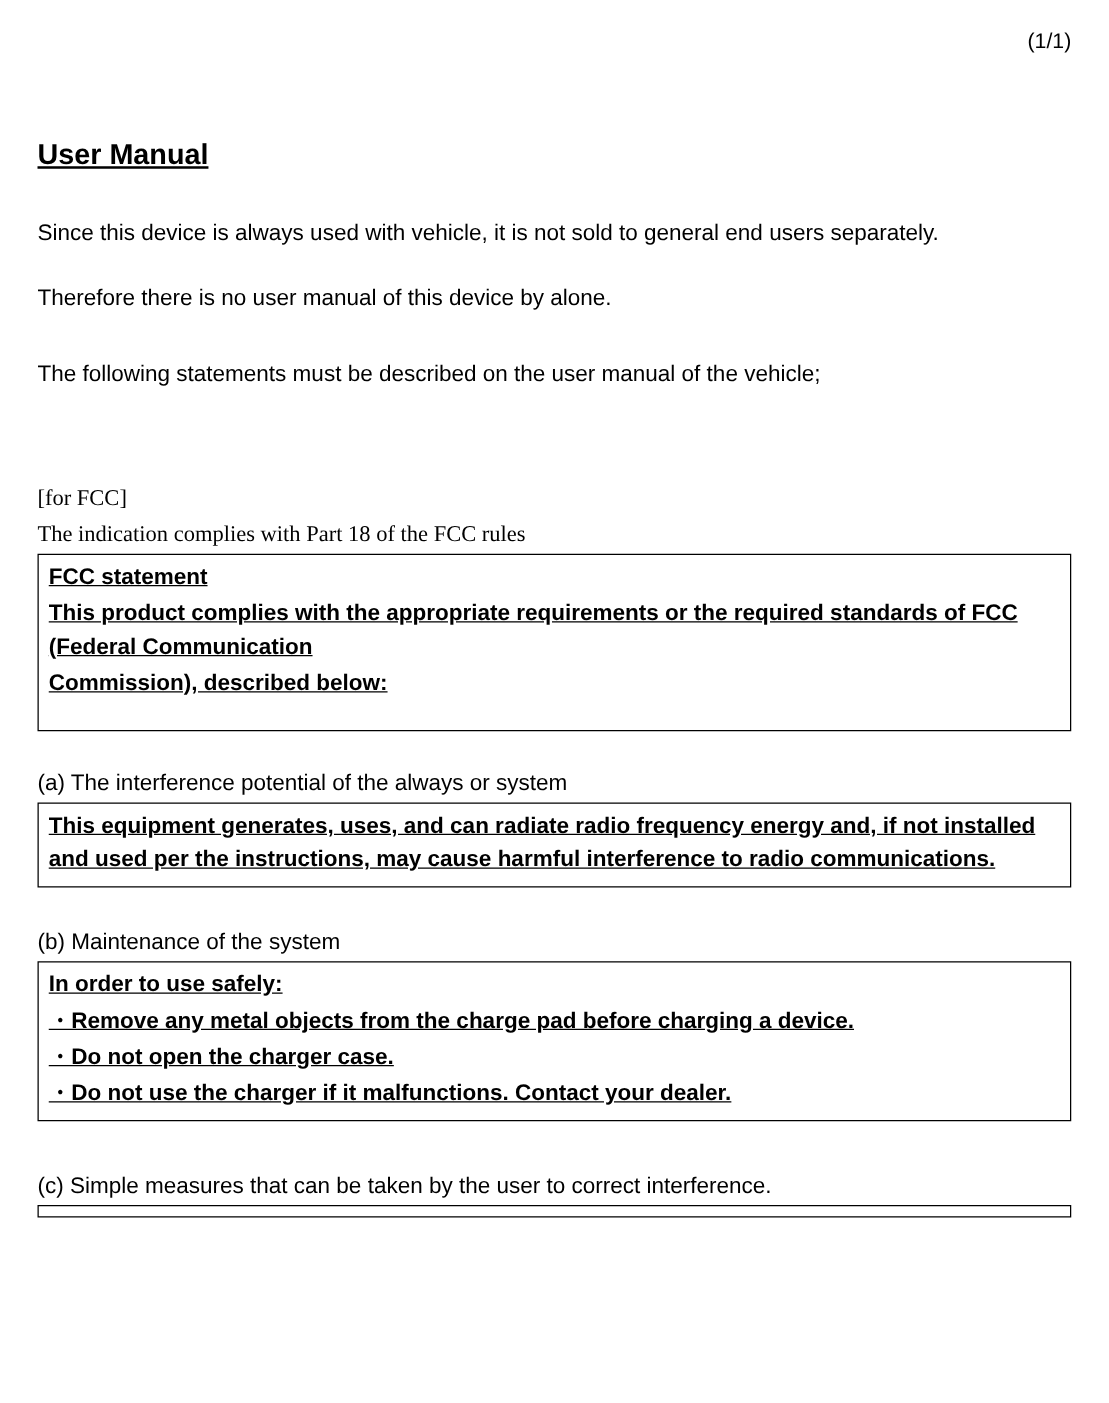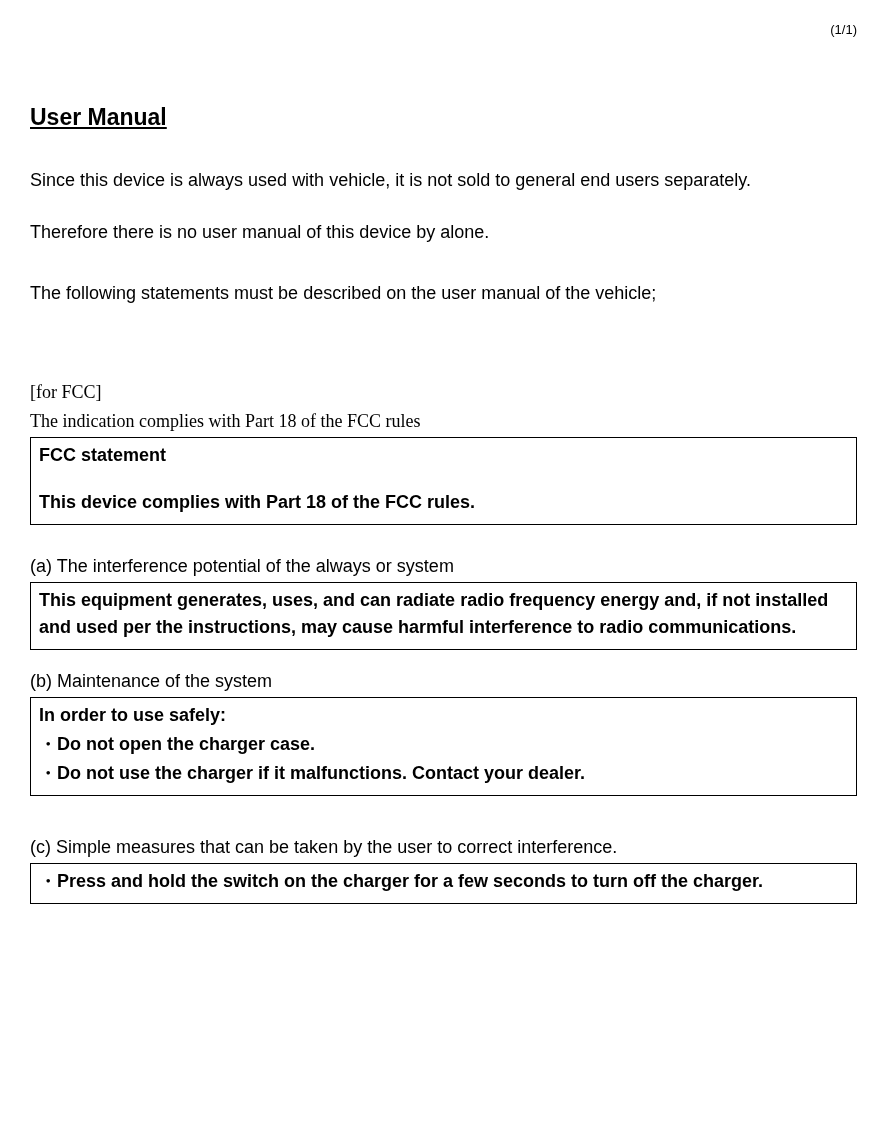--- a/index.html
+++ b/index.html
@@ -7,21 +7,21 @@
       font-size: 18px;
       line-height: 1.5;
       margin: 0;
       padding: 20px 30px 30px 30px;
       width: 887px;
       box-sizing: border-box;
       color: #000;
     }
     .page-num {
       text-align: right;
-      font-size: 13px;
+      font-size: 17px;
       margin-bottom: 60px;
       margin-top: 0;
     }
     .title {
       font-size: 23px;
       font-weight: bold;
       text-decoration: underline;
       margin-bottom: 30px;
     }
     .para {
@@ -53,20 +53,21 @@
     }
     .sub-label {
       margin-top: 28px;
       margin-bottom: 2px;
     }
     .bullet-line {
       margin: 2px 0;
     }
     .box p {
       margin: 2px 0;
+      text-decoration: underline;
     }
     .spacer-small {
       height: 16px;
     }
   </style>
 </head>
 <body>
 
 <div class="page-num">(1/1)</div>
 
@@ -75,32 +76,33 @@
 <div class="para">Since this device is always used with vehicle, it is not sold to general end users separately.</div>
 <div class="para para-gap">Therefore there is no user manual of this device by alone.</div>
 <div class="para">The following statements must be described on the user manual of the vehicle;</div>
 
 <div class="section-gap"></div>
 
 <div class="section-lead">[for FCC]</div>
 <div class="section-lead">The indication complies with Part 18 of the FCC rules</div>
 <div class="box box-gap">
   <p class="box-heading">FCC statement</p>
+  <p>This product complies with the appropriate requirements or the required standards of FCC (Federal Communication</p>
+  <p>Commission), described below:</p>
   <div class="spacer-small"></div>
-  <p>This device complies with Part 18 of the FCC rules.</p>
 </div>
 
 <div class="sub-label">(a) The interference potential of the always or system</div>
 <div class="box">
   <p>This equipment generates, uses, and can radiate radio frequency energy and, if not installed and used per the instructions, may cause harmful interference to radio communications.</p>
 </div>
 
-<div class="sub-label" style="margin-top:18px;">(b) Maintenance of the system</div>
+<div class="sub-label" style="margin-top:30px;">(b) Maintenance of the system</div>
 <div class="box">
   <p class="box-heading">In order to use safely:</p>
+  <p class="bullet-line">・Remove any metal objects from the charge pad before charging a device.</p>
   <p class="bullet-line">・Do not open the charger case.</p>
   <p class="bullet-line">・Do not use the charger if it malfunctions. Contact your dealer.</p>
 </div>
 
 <div class="sub-label" style="margin-top:38px;">(c) Simple measures that can be taken by the user to correct interference.</div>
 <div class="box">
-  <p class="bullet-line">・Press and hold the switch on the charger for a few seconds to turn off the charger.</p>
 </div>
 
 </body></html>

